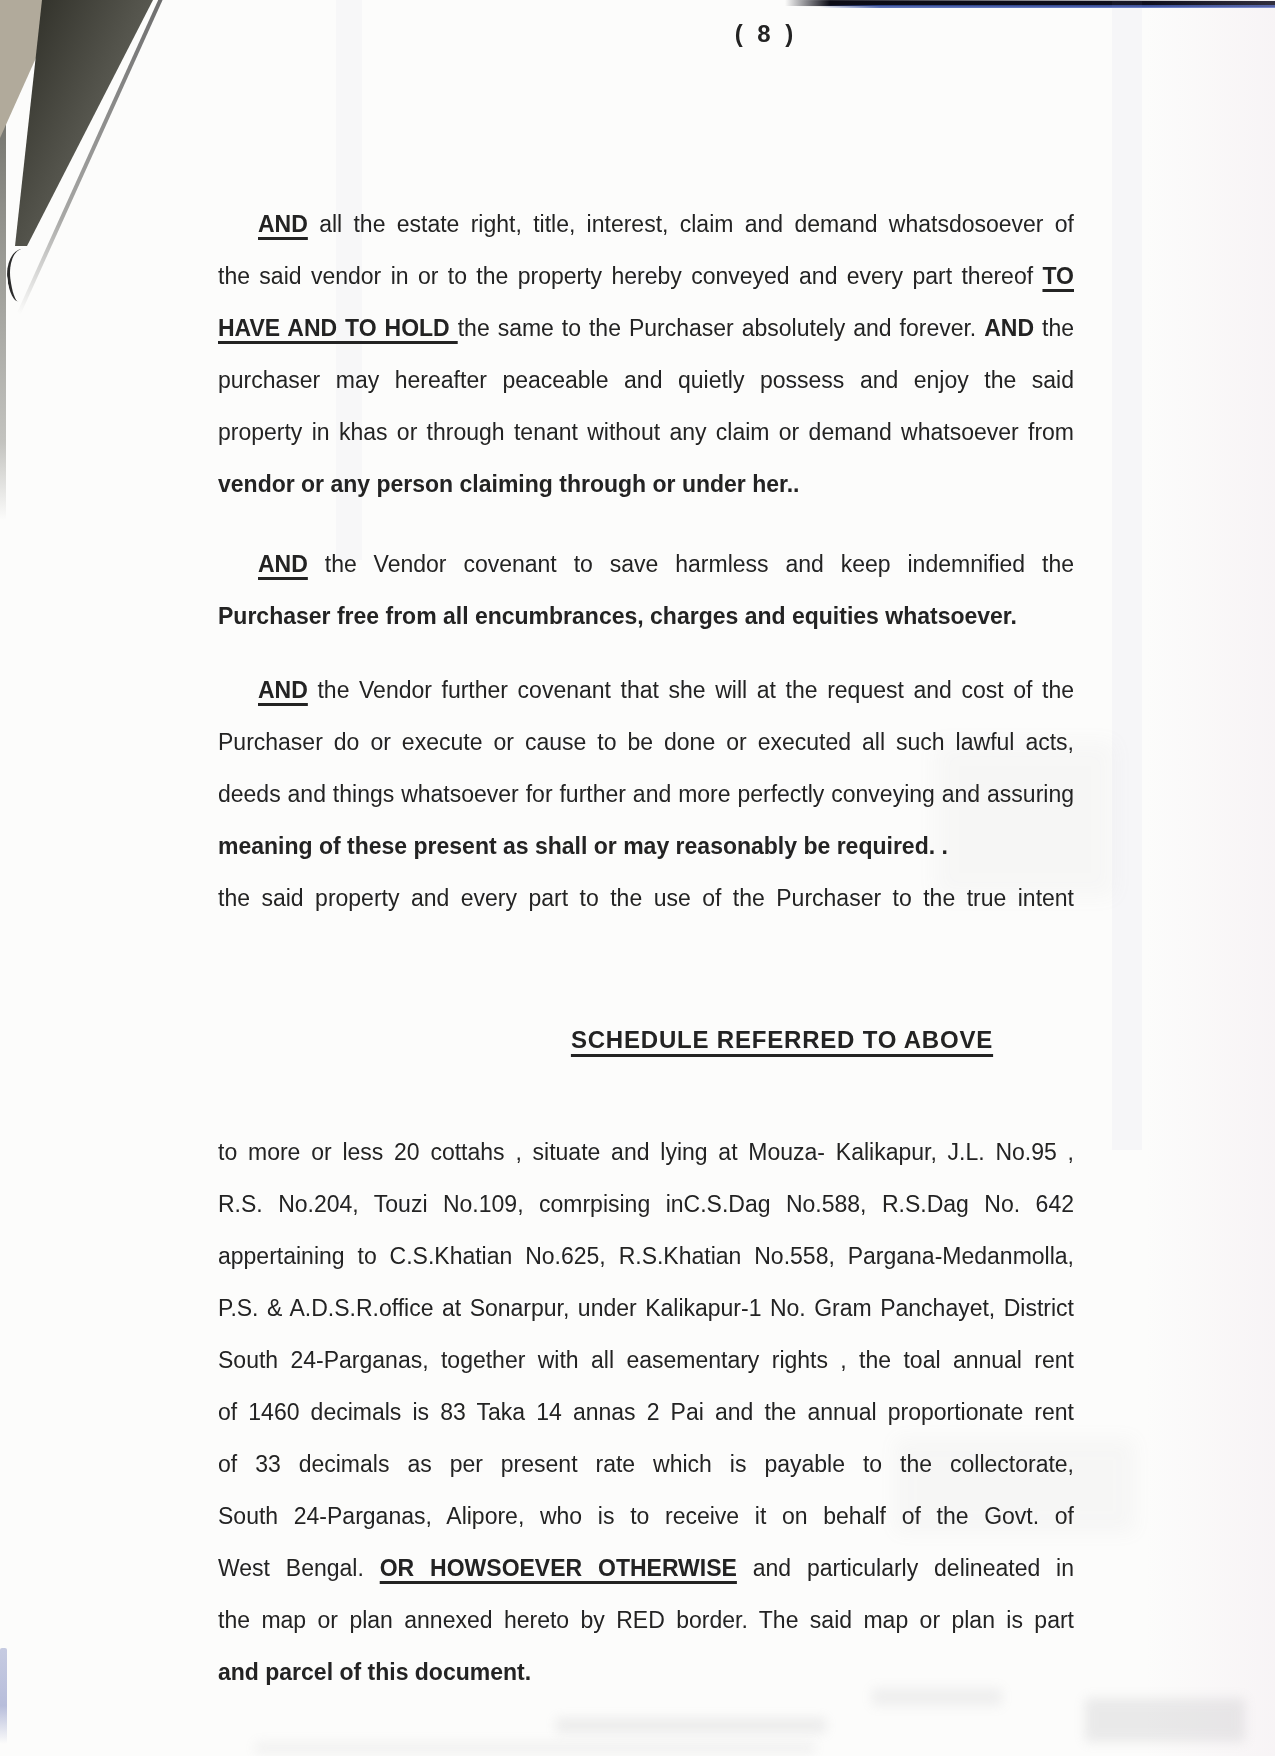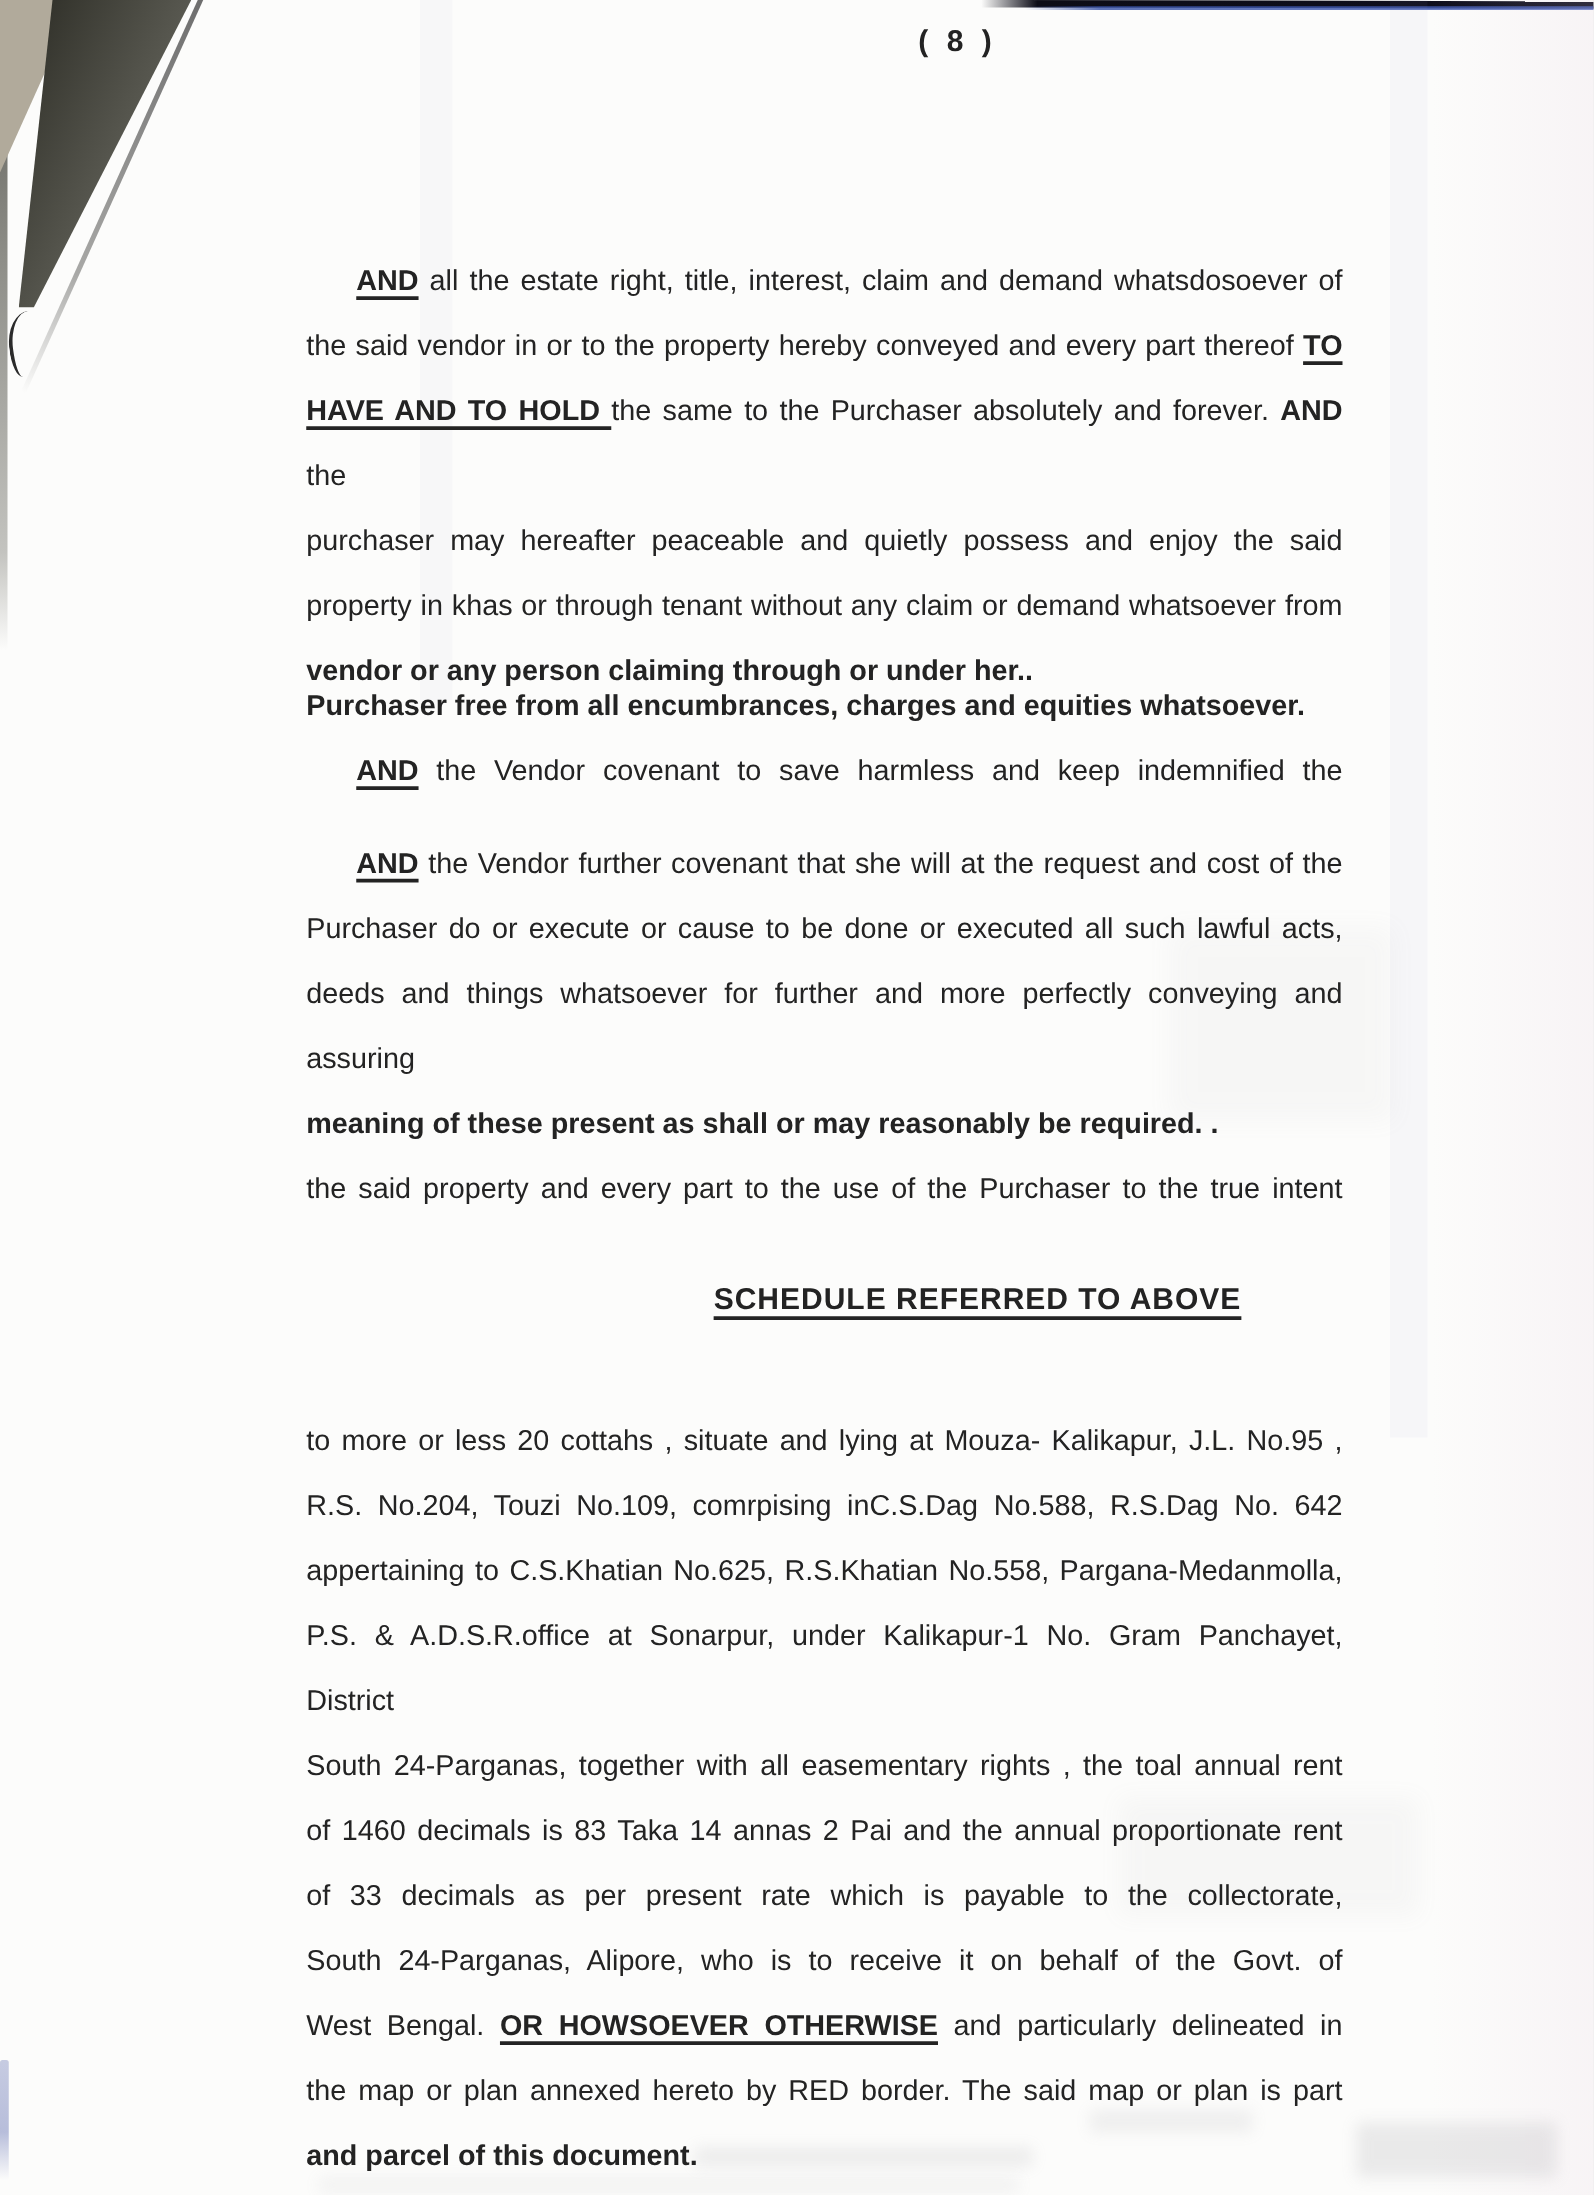--- a/index.html
+++ b/index.html
@@ -75,21 +75,21 @@
     font-size: 24px; font-weight: 700; letter-spacing: 4px; text-align: center;
   }
   .para {
     position: absolute; left: 218px; width: 856px;
     font-size: 23px; line-height: 52px;
   }
   .p1 { top: 198px; }
   .p2 { top: 538px; }
   .p3 { top: 664px; }
   .p4 { top: 1126px; }
-  .line { text-align: justify; text-align-last: justify; margin-left: 27px; }
+  .line { text-align: justify; text-align-last: justify; }
   .line.last { text-align-last: left; font-weight: bold; }
   .line.indent { text-indent: 40px; }
   .b { font-weight: 700; }
   .u { text-decoration: underline; text-decoration-thickness: 2.5px; text-underline-offset: 5px; }
   .heading {
     position: absolute; left: 218px; top: 1014px; width: 856px;
     padding-left: 136px; box-sizing: content-box;
     font-size: 24px; line-height: 52px; font-weight: 700; letter-spacing: .8px;
     text-align: center;
   }
@@ -126,22 +126,22 @@
 
   <div class="para p1">
         <div class="line indent"><span class="b u">AND</span><span class=""> all the estate right, title, interest, claim and demand whatsdosoever of</span></div>
         <div class="line"><span class="">the said vendor in or to the property hereby conveyed and every part thereof </span><span class="b u">TO</span></div>
         <div class="line"><span class="b u">HAVE AND TO HOLD </span><span class="">the same to the Purchaser absolutely and forever. </span><span class="b ">AND</span><span class=""> the</span></div>
         <div class="line"><span class="">purchaser may hereafter peaceable and quietly possess and enjoy the said</span></div>
         <div class="line"><span class="">property in khas or through tenant without any claim or demand whatsoever from</span></div>
         <div class="line last"><span class="">vendor or any person claiming through or under her..</span></div>
       </div>
       <div class="para p2">
+        <div class="line indent"><span class="b u">AND</span><span class="">  the Vendor covenant to save harmless and keep indemnified the</span></div>
         <div class="line last"><span class="">Purchaser free from all encumbrances, charges and equities whatsoever.</span></div>
-        <div class="line indent"><span class="b u">AND</span><span class="">  the Vendor covenant to save harmless and keep indemnified the</span></div>
       </div>
       <div class="para p3">
         <div class="line indent"><span class="b u">AND</span><span class=""> the Vendor further covenant that she will at the request and cost of the</span></div>
         <div class="line"><span class="">Purchaser do or execute or cause to be done or executed all such lawful acts,</span></div>
         <div class="line"><span class="">deeds and things whatsoever for further and more perfectly conveying and assuring</span></div>
         <div class="line last"><span class="">meaning of these present as shall or may reasonably be required. .</span></div>
         <div class="line"><span class="">the said property and every part to the use of the Purchaser to the true intent</span></div>
       </div>
       <div class="para p4">
         <div class="line"><span class="">to more or less 20 cottahs , situate and lying at Mouza- Kalikapur, J.L. No.95 ,</span></div>

